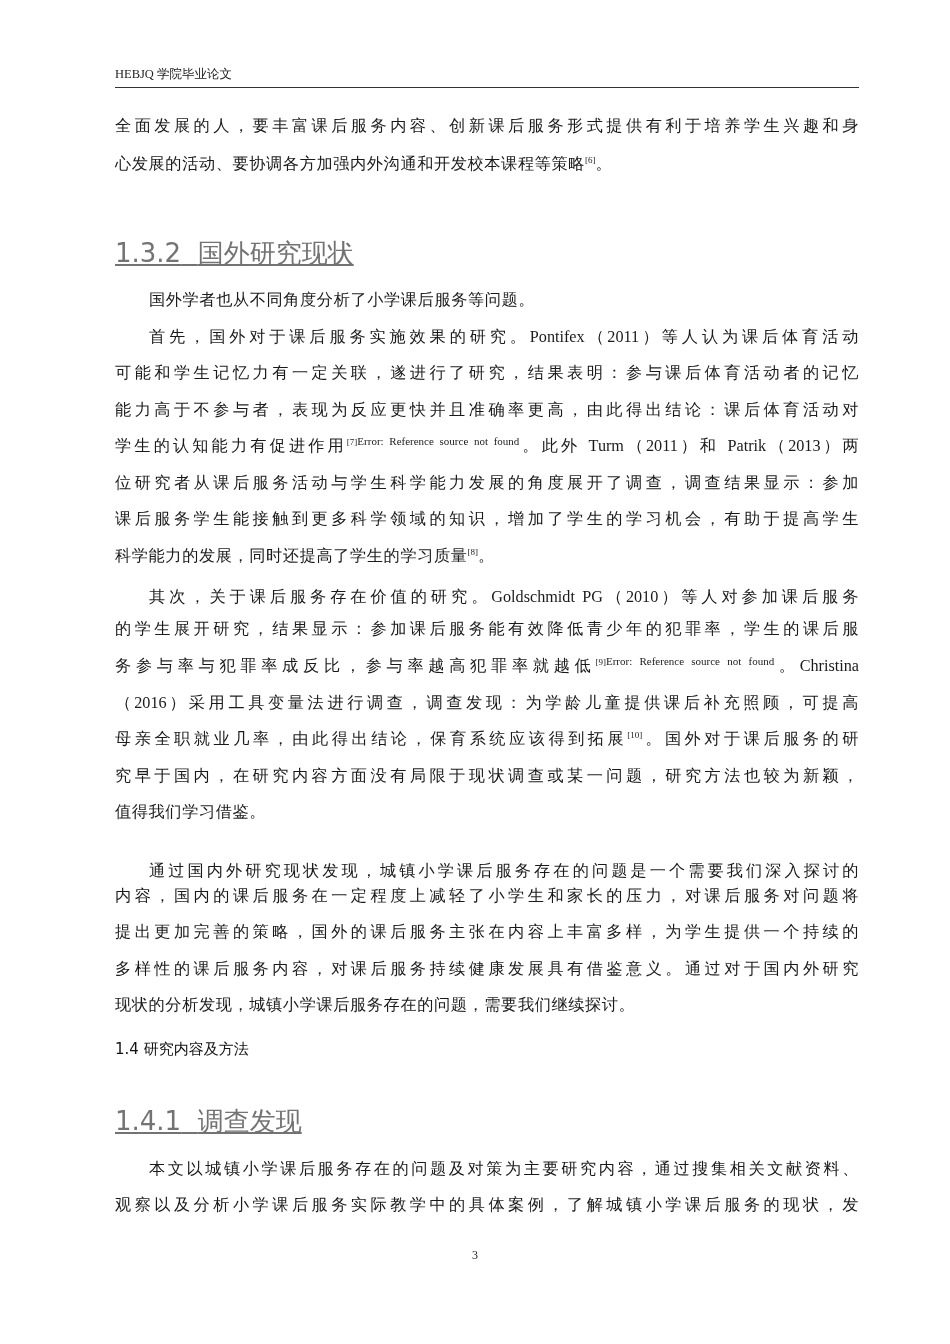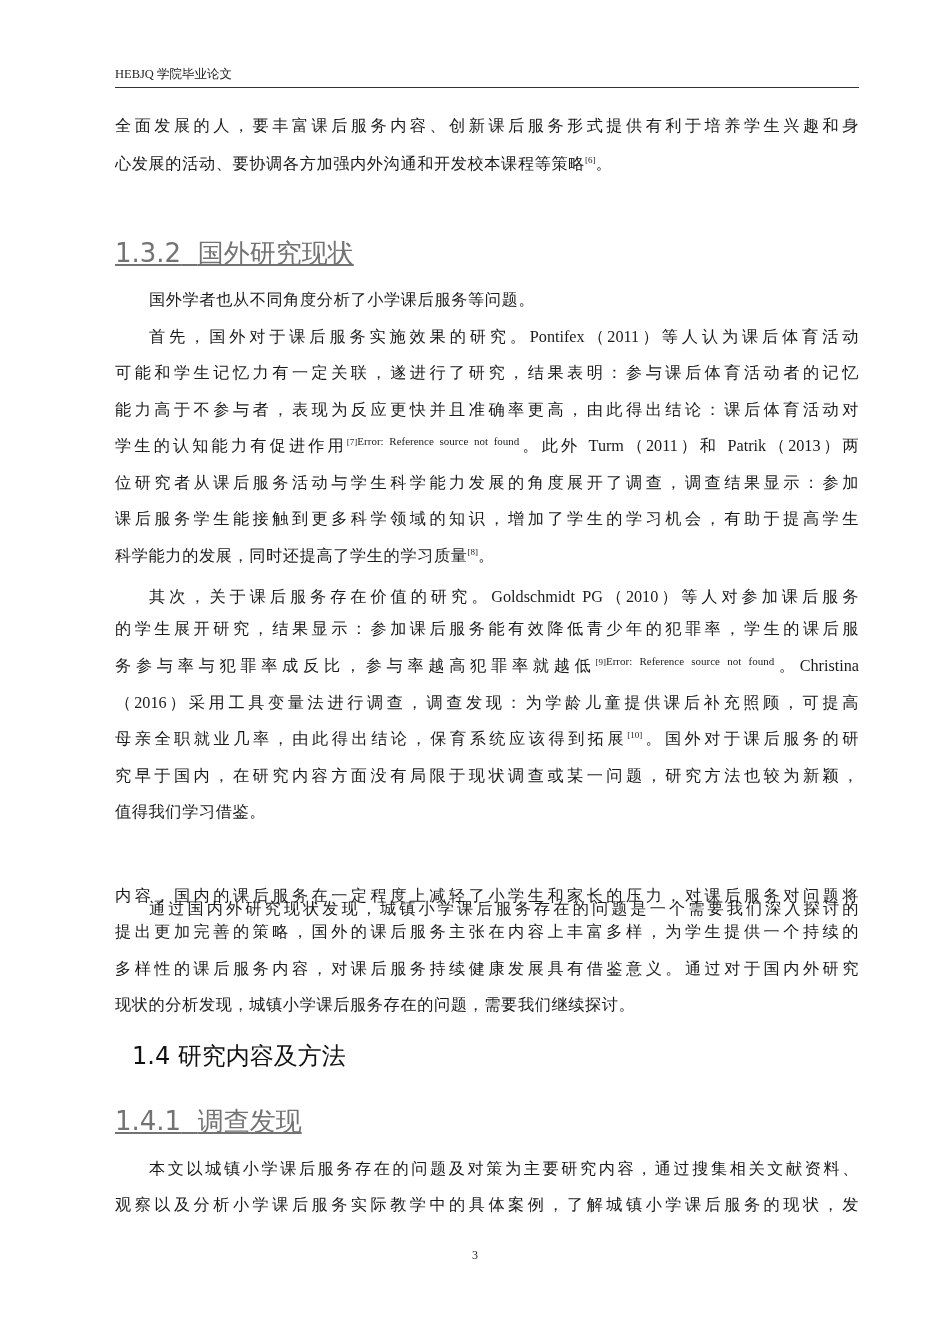--- a/index.html
+++ b/index.html
@@ -9,21 +9,21 @@
       font-size: 12.5px; color: #222; font-family: "Liberation Serif", "DejaVu Serif", serif; }
     .header-rule { position: absolute; left: 115px; top: 87px; width: 744px; height: 1px; background: #333; }
     .line { position: absolute; left: 115px; width: 744px; font-size: 16.2px; white-space: nowrap;
       text-align: justify; text-align-last: justify; letter-spacing: 0.6px; }
     .line.last { text-align-last: left; }
     .line.indent { left: 149px; width: 710px; }
     .latin { font-family: "Liberation Serif", serif; letter-spacing: 0; }
     sup { font-size: 9px; vertical-align: 6px; line-height: 0; letter-spacing: 0; font-family: "Liberation Serif", serif; }
     .err { font-size: 11px; letter-spacing: 0; font-family: "Liberation Serif", serif; vertical-align: 6px; line-height: 0; }
     .h3 { position: absolute; left: 115px; font-size: 26px; font-family: "DejaVu Sans", sans-serif; color: #737373; text-decoration: underline; }
-    .h2 { position: absolute; left: 132px; font-size: 24px; font-family: "DejaVu Sans", sans-serif; color: #111; }
+    .h2 { position: absolute; left: 115px; font-size: 15px; font-family: "DejaVu Sans", sans-serif; color: #111; }
     .h3 .num, .h2 .num { font-family: "DejaVu Sans", sans-serif; }
     .page-num { position: absolute; left: 0; width: 950px; top: 1248px; text-align: center; font-size: 12px;
       font-family: "Liberation Serif", serif; color: #222; }
   </style>
 </head>
 <body>
 
 <div class="header">HEBJQ 学院毕业论文</div>
 <div class="header-rule"></div>
 
@@ -43,21 +43,21 @@
 <div class="line last" style="top:545px"><span>科学能力的发展，同时还提高了学生的学习质量</span><sup>[8]</sup><span>。</span></div>
 
 <div class="line indent" style="top:586px"><span>其次，关于课后服务存在价值的研究。</span><span class="latin">Goldschmidt PG（2010）</span><span>等人对参加课后服务</span></div>
 <div class="line" style="top:618px">的学生展开研究，结果显示：参加课后服务能有效降低青少年的犯罪率，学生的课后服</div>
 <div class="line" style="top:655px; letter-spacing:0.2px"><span>务参与率与犯罪率成反比，参与率越高犯罪率就越低</span><sup>[9]</sup><span class="err">Error: Reference source not found</span><span>。</span><span class="latin">Christina</span></div>
 <div class="line" style="top:692px"><span class="latin">（2016）</span><span>采用工具变量法进行调查，调查发现：为学龄儿童提供课后补充照顾，可提高</span></div>
 <div class="line" style="top:728px"><span>母亲全职就业几率，由此得出结论，保育系统应该得到拓展</span><sup>[10]</sup><span>。国外对于课后服务的研</span></div>
 <div class="line" style="top:765px">究早于国内，在研究内容方面没有局限于现状调查或某一问题，研究方法也较为新颖，</div>
 <div class="line last" style="top:801px">值得我们学习借鉴。</div>
 
-<div class="line indent" style="top:898px">通过国内外研究现状发现，城镇小学课后服务存在的问题是一个需要我们深入探讨的</div>
+<div class="line indent" style="top:860px">通过国内外研究现状发现，城镇小学课后服务存在的问题是一个需要我们深入探讨的</div>
 <div class="line" style="top:885px">内容，国内的课后服务在一定程度上减轻了小学生和家长的压力，对课后服务对问题将</div>
 <div class="line" style="top:921px">提出更加完善的策略，国外的课后服务主张在内容上丰富多样，为学生提供一个持续的</div>
 <div class="line" style="top:958px">多样性的课后服务内容，对课后服务持续健康发展具有借鉴意义。通过对于国内外研究</div>
 <div class="line last" style="top:994px">现状的分析发现，城镇小学课后服务存在的问题，需要我们继续探讨。</div>
 
 <div class="h2" style="top:1040px"><span class="num">1.4</span> <span>研究内容及方法</span></div>
 
 <div class="h3" style="top:1104px"><span class="num">1.4.1</span>&nbsp;&nbsp;<span>调查发现</span></div>
 
 <div class="line indent" style="top:1158px">本文以城镇小学课后服务存在的问题及对策为主要研究内容，通过搜集相关文献资料、</div>

